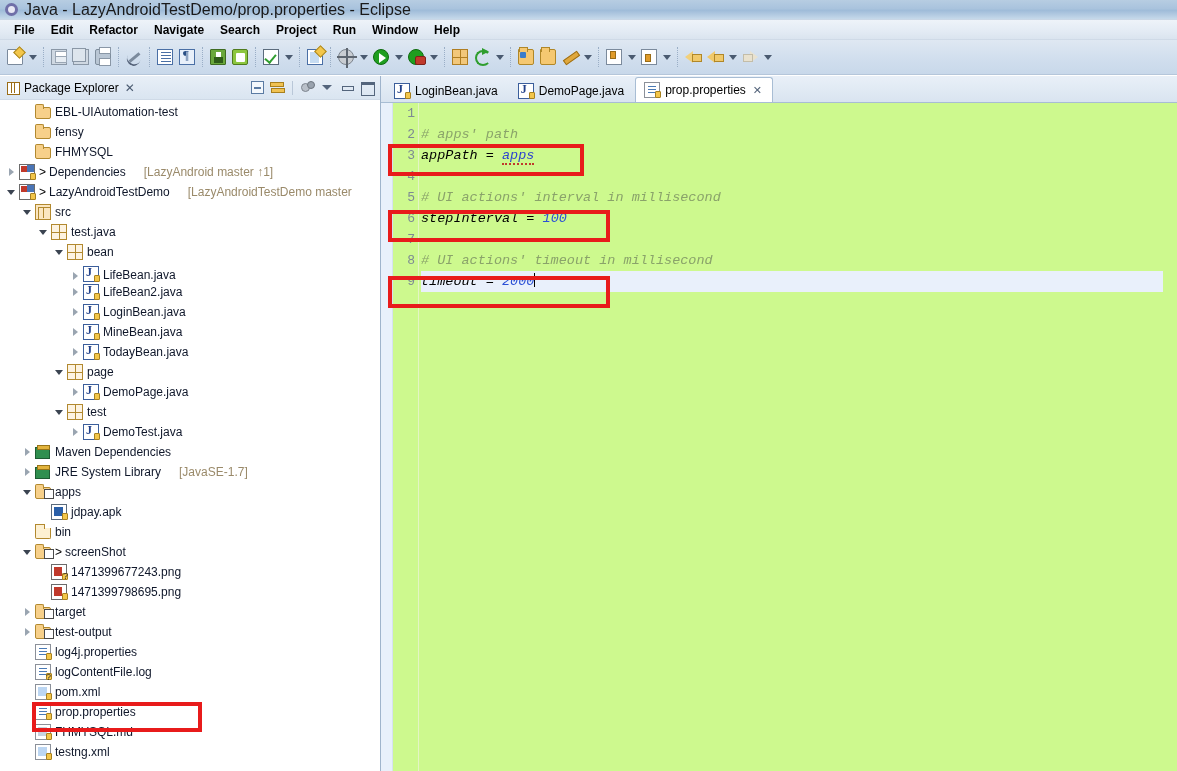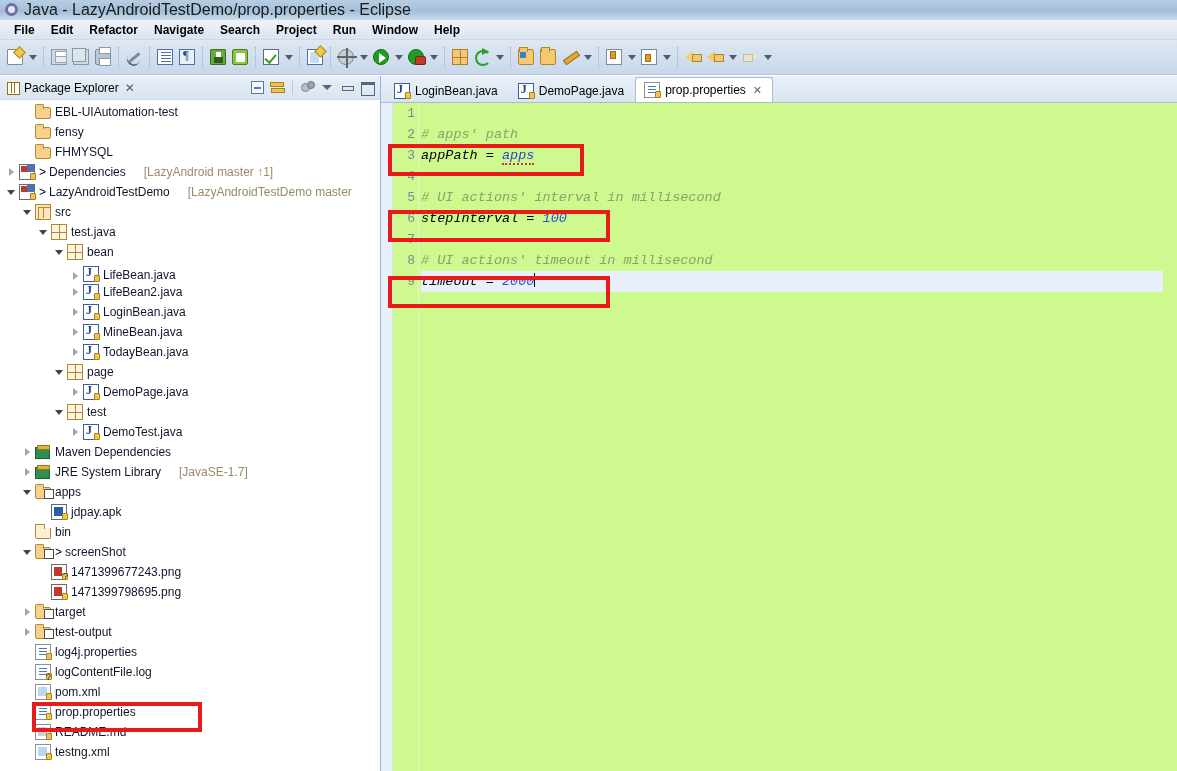--- a/index.html
+++ b/index.html
@@ -715,21 +715,21 @@
             <span class="ti i-file">
               <span class="lock"></span>
             </span>
             <span class="lbl">prop.properties</span>
           </div>
           <div class="row" style="padding-left: 22px;">
             <span class="twisty "></span>
             <span class="ti i-md">
               <span class="lock"></span>
             </span>
-            <span class="lbl">README.md</span>
+            <span class="lbl">FHMYSQL.md</span>
           </div>
           <div class="row" style="padding-left: 22px;">
             <span class="twisty "></span>
             <span class="ti i-xml">
               <span class="lock"></span>
             </span>
             <span class="lbl">testng.xml</span>
           </div>
         </div>
     </div>

